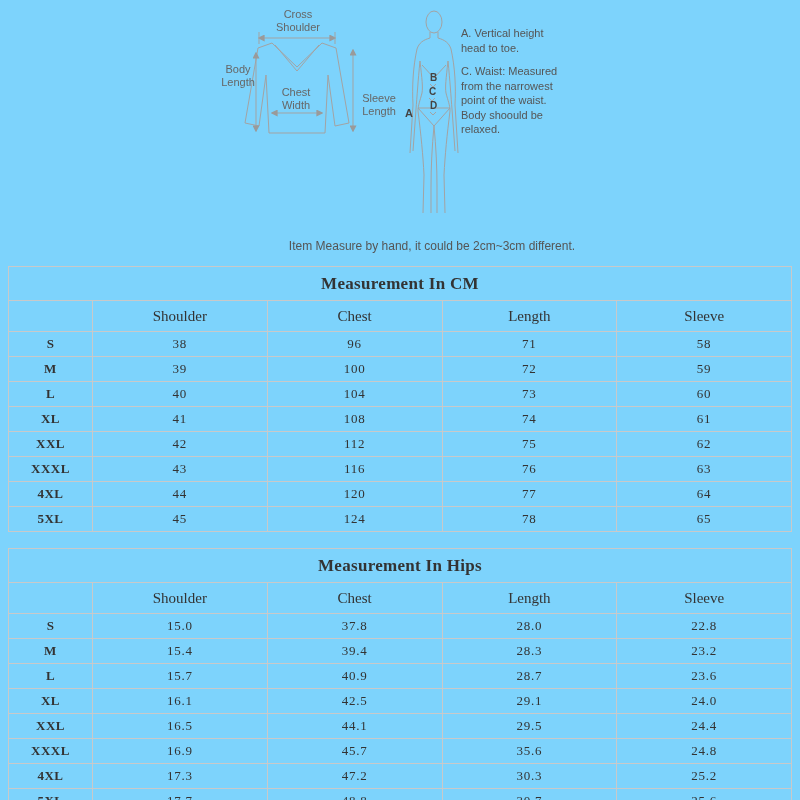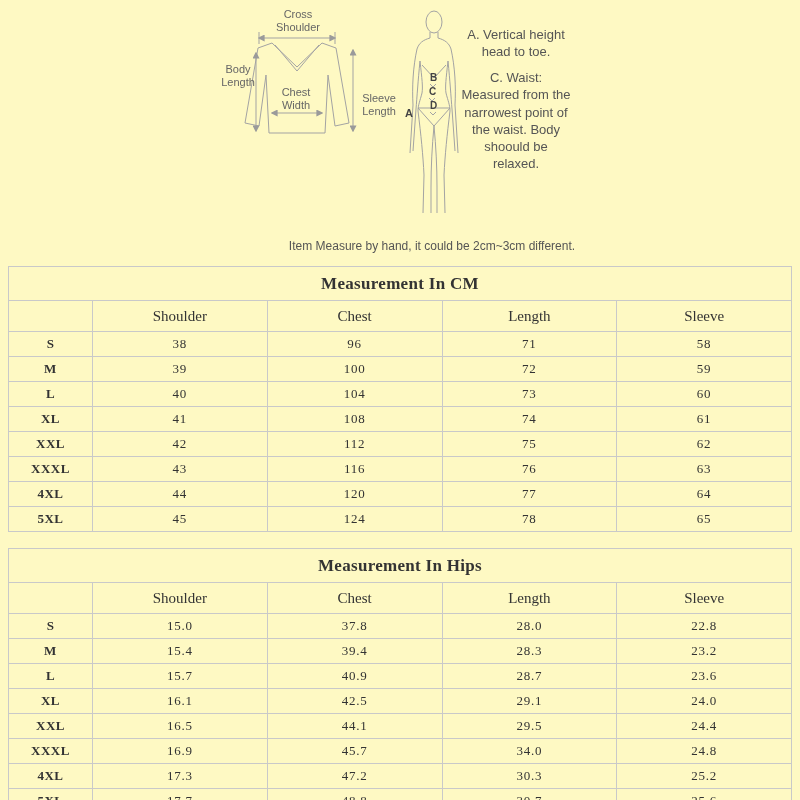--- a/index.html
+++ b/index.html
@@ -1,20 +1,20 @@
 <!DOCTYPE html>
 <html><head>
 <meta charset="utf-8">
 <style>
   html, body { margin: 0; padding: 0; background: #ffffff; }
   .page {
     position: relative;
     width: 800px;
     height: 800px;
-    background: #fef9c3;
+    background: #7dd3fc;
     font-family: "Liberation Serif", serif;
     color: #333;
     overflow: hidden;
   }
 
   
   .diagram-section {
     position: relative;
     height: 262px;
     font-family: "Liberation Sans", sans-serif;
@@ -25,23 +25,22 @@
     font-size: 11px;
     color: #666;
     text-align: center;
     line-height: 1.2;
   }
   .notes {
     position: absolute;
     left: 461px;
     top: 26px;
     width: 110px;
-    font-size: 13px;
+    font-size: 11px;
     color: #555;
-    text-align: center;
   }
   .note { margin-bottom: 9px; line-height: 1.32; }
   .caption {
     position: absolute;
     top: 239px;
     left: 0;
     width: 776px;
     text-align: center;
     font-size: 12px;
     color: #555;
@@ -292,21 +291,21 @@
         <th>XXL</th>
         <td>16.5</td>
         <td>44.1</td>
         <td>29.5</td>
         <td>24.4</td>
       </tr>
       <tr>
         <th>XXXL</th>
         <td>16.9</td>
         <td>45.7</td>
-        <td>34.0</td>
+        <td>35.6</td>
         <td>24.8</td>
       </tr>
       <tr>
         <th>4XL</th>
         <td>17.3</td>
         <td>47.2</td>
         <td>30.3</td>
         <td>25.2</td>
       </tr>
       <tr>

